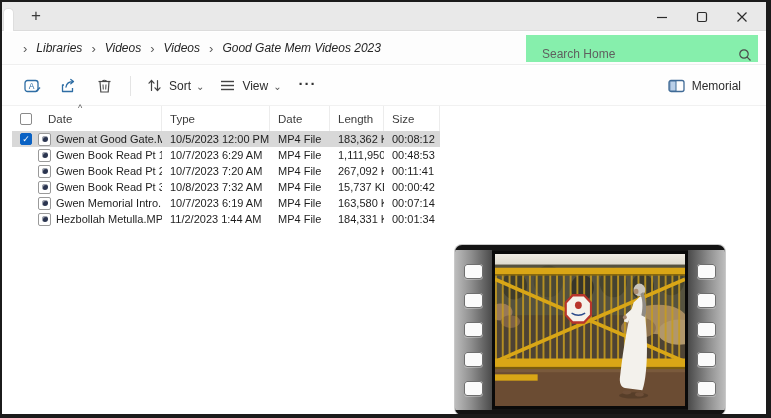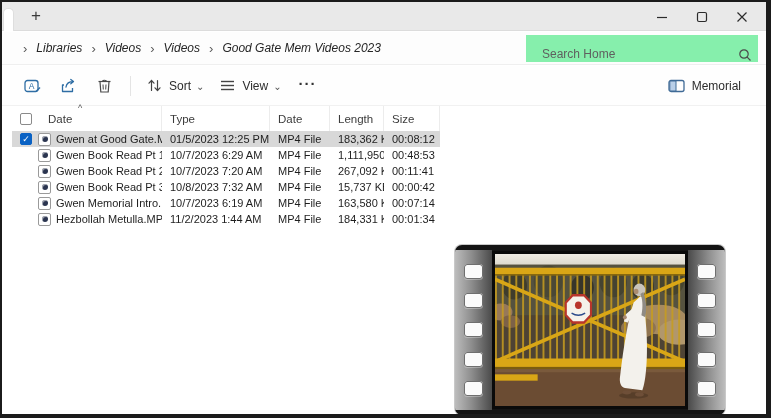--- a/index.html
+++ b/index.html
@@ -194,21 +194,21 @@
     </div>
 
     <div class="row selected">
       <div class="cell-name">
         <span class="cbx-slot">
             <span class="cbx checked">✓</span>
           </span>
         <span class="mp4-ico"></span>
         <span>Gwen at Good Gate.MP4</span>
       </div>
-      <div class="cell">01/5/2023 12:25 PM</div>
+      <div class="cell">10/5/2023 12:00 PM</div>
       <div class="cell">MP4 File</div>
       <div class="cell num">183,362 KB</div>
       <div class="cell len">00:08:12</div>
     </div>
 
     <div class="row">
       <div class="cell-name">
         <span class="cbx-slot"></span>
         <span class="mp4-ico"></span>
         <span>Gwen Book Read Pt 1.MP4</span>

